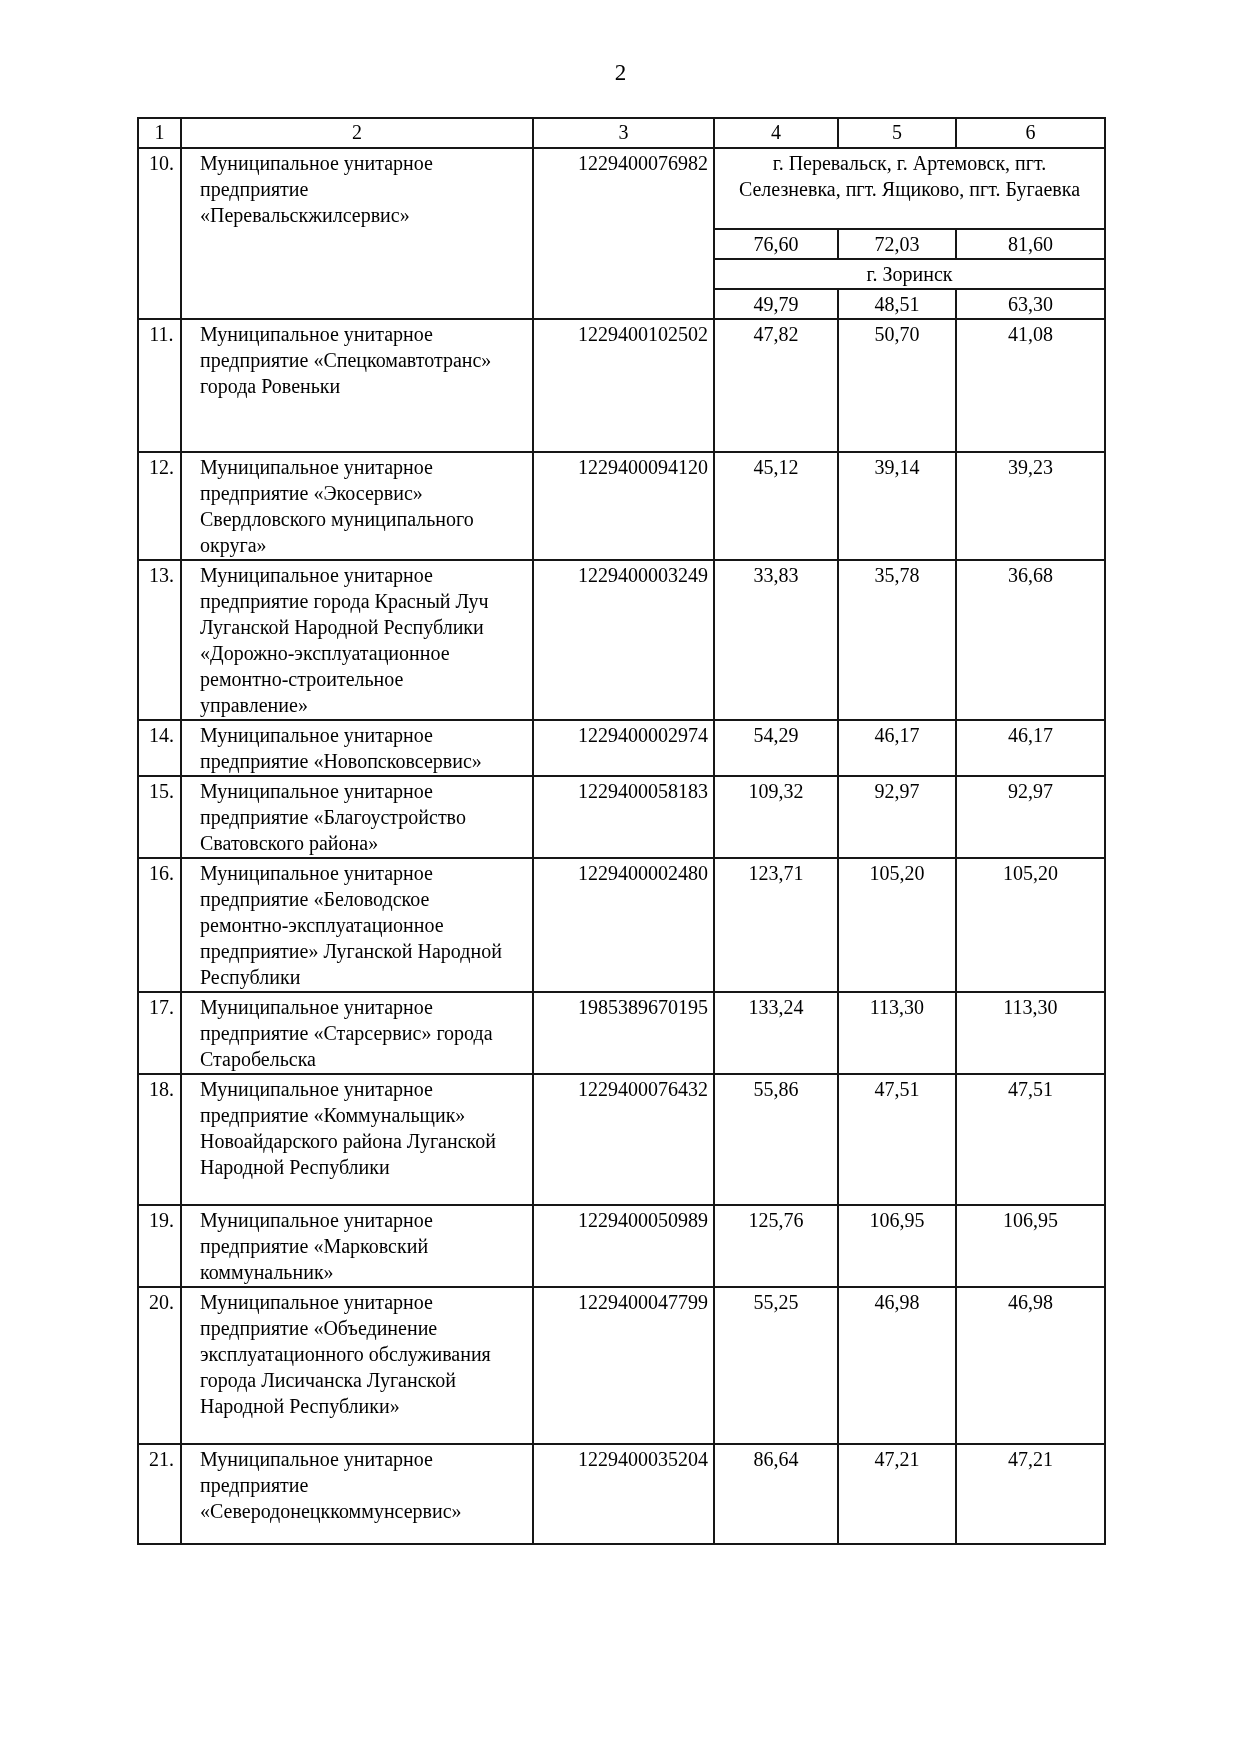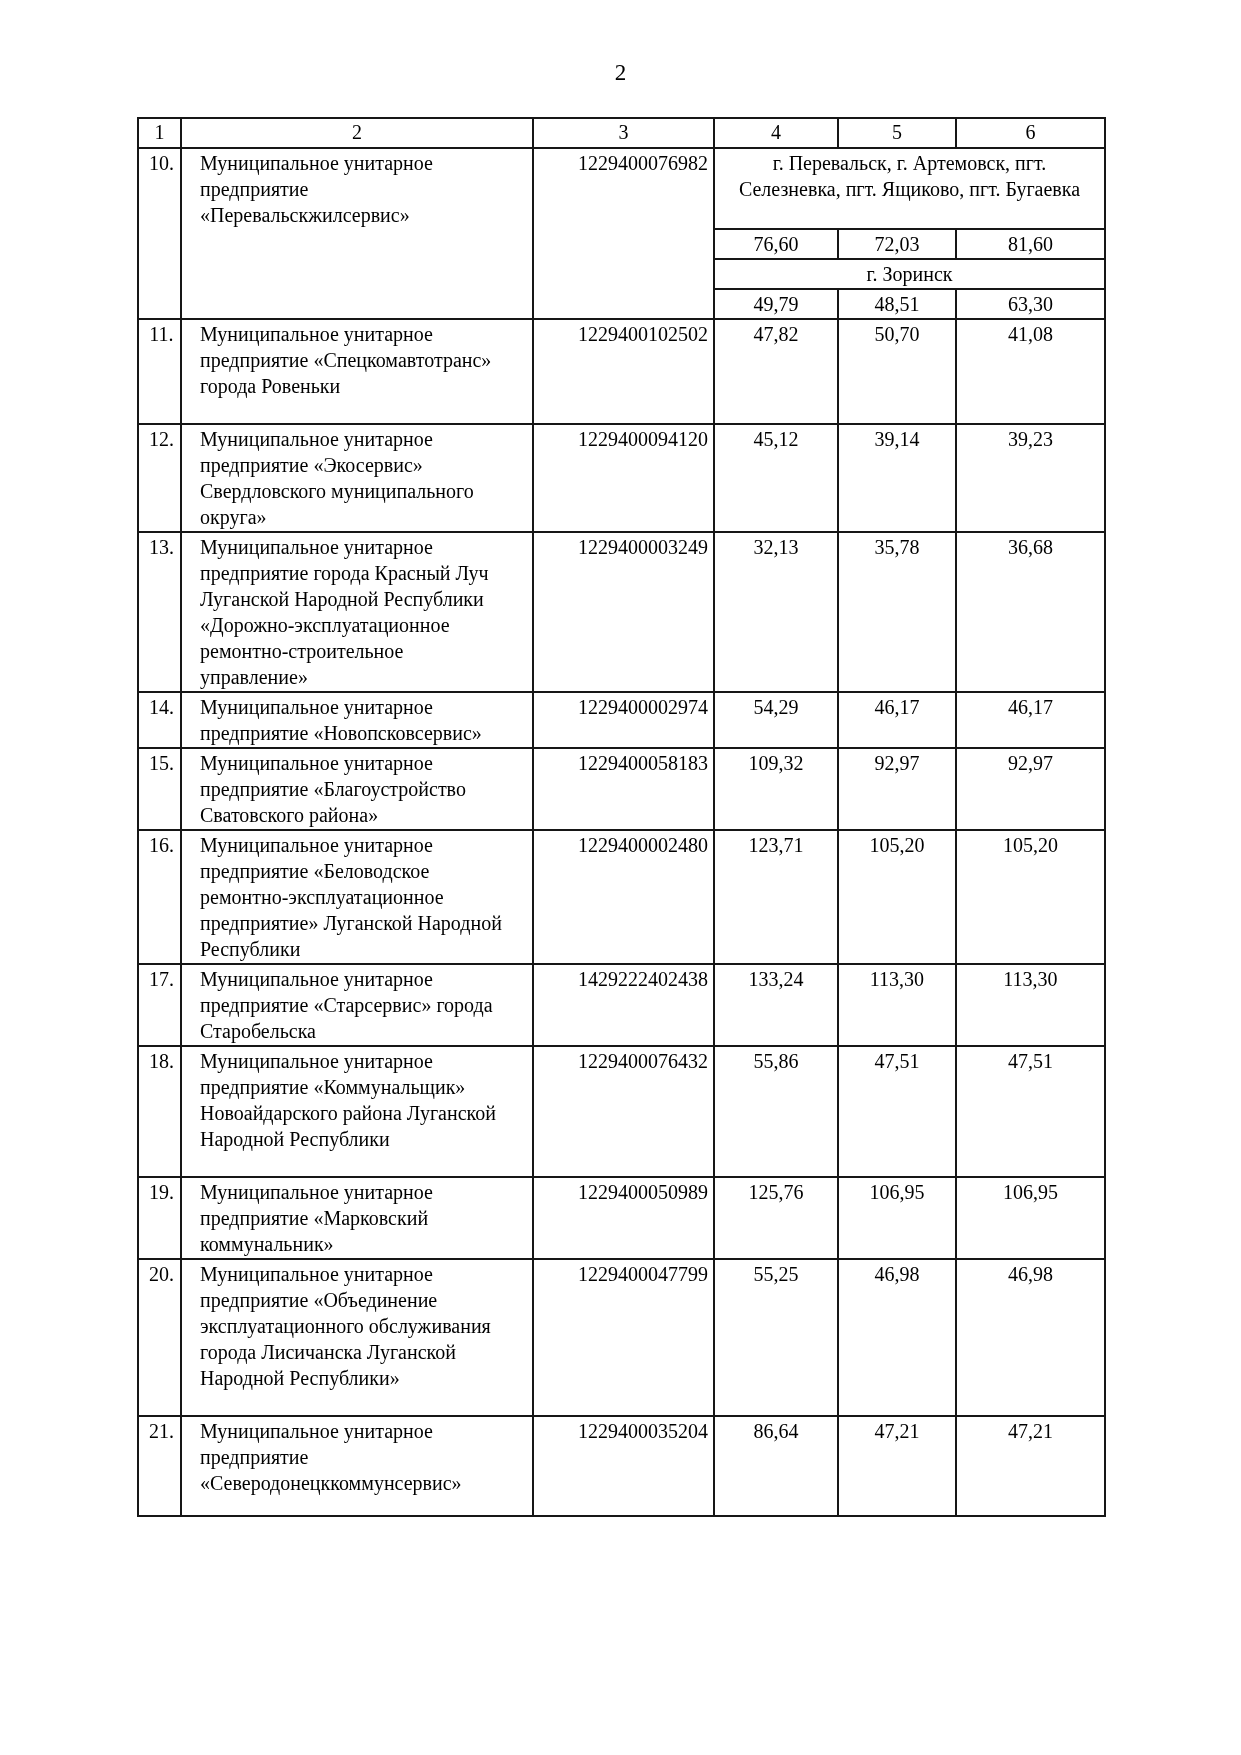--- a/index.html
+++ b/index.html
@@ -101,21 +101,21 @@
     </tr>
     <tr style="height:28px">
       <td class="lbl" colspan="3">г. Зоринск</td>
     </tr>
     <tr style="height:27px">
       <td class="val">49,79</td>
       <td class="val">48,51</td>
       <td class="val">63,30</td>
     </tr>
 
-    <tr style="height:105px">
+    <tr style="height:133px">
       <td class="num">11.</td>
       <td class="name">Муниципальное унитарное предприятие «Спецкомавтотранс» города Ровеньки</td>
       <td class="code">1229400102502</td>
       <td class="val">47,82</td>
       <td class="val">50,70</td>
       <td class="val">41,08</td>
     </tr>
 
     <tr style="height:102px">
       <td class="num">12.</td>
@@ -123,21 +123,21 @@
       <td class="code">1229400094120</td>
       <td class="val">45,12</td>
       <td class="val">39,14</td>
       <td class="val">39,23</td>
     </tr>
 
     <tr style="height:158px">
       <td class="num">13.</td>
       <td class="name">Муниципальное унитарное предприятие города Красный Луч Луганской Народной Республики «Дорожно-эксплуатационное ремонтно-строительное управление»</td>
       <td class="code">1229400003249</td>
-      <td class="val">32,13</td>
+      <td class="val">33,83</td>
       <td class="val">35,78</td>
       <td class="val">36,68</td>
     </tr>
 
     <tr style="height:52px">
       <td class="num">14.</td>
       <td class="name">Муниципальное унитарное предприятие «Новопсковсервис»</td>
       <td class="code">1229400002974</td>
       <td class="val">54,29</td>
       <td class="val">46,17</td>
@@ -158,21 +158,21 @@
       <td class="name">Муниципальное унитарное предприятие «Беловодское ремонтно-эксплуатационное предприятие» Луганской Народной Республики</td>
       <td class="code">1229400002480</td>
       <td class="val">123,71</td>
       <td class="val">105,20</td>
       <td class="val">105,20</td>
     </tr>
 
     <tr style="height:77px">
       <td class="num">17.</td>
       <td class="name">Муниципальное унитарное предприятие «Старсервис» города Старобельска</td>
-      <td class="code">1429222402438</td>
+      <td class="code">1985389670195</td>
       <td class="val">133,24</td>
       <td class="val">113,30</td>
       <td class="val">113,30</td>
     </tr>
 
     <tr style="height:131px">
       <td class="num">18.</td>
       <td class="name">Муниципальное унитарное предприятие «Коммунальщик» Новоайдарского района Луганской Народной Республики</td>
       <td class="code">1229400076432</td>
       <td class="val">55,86</td>

